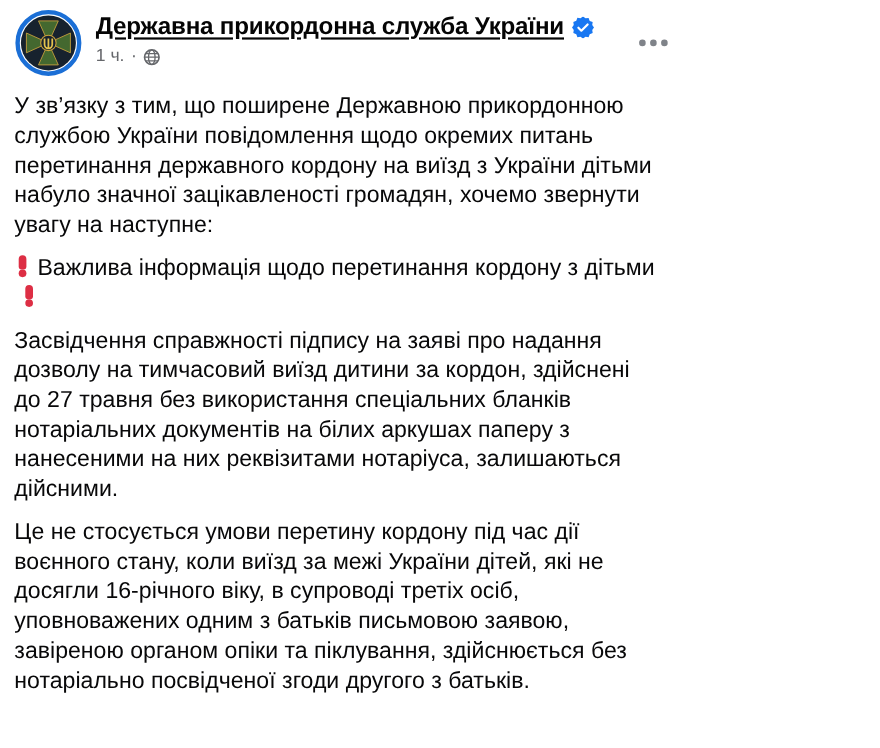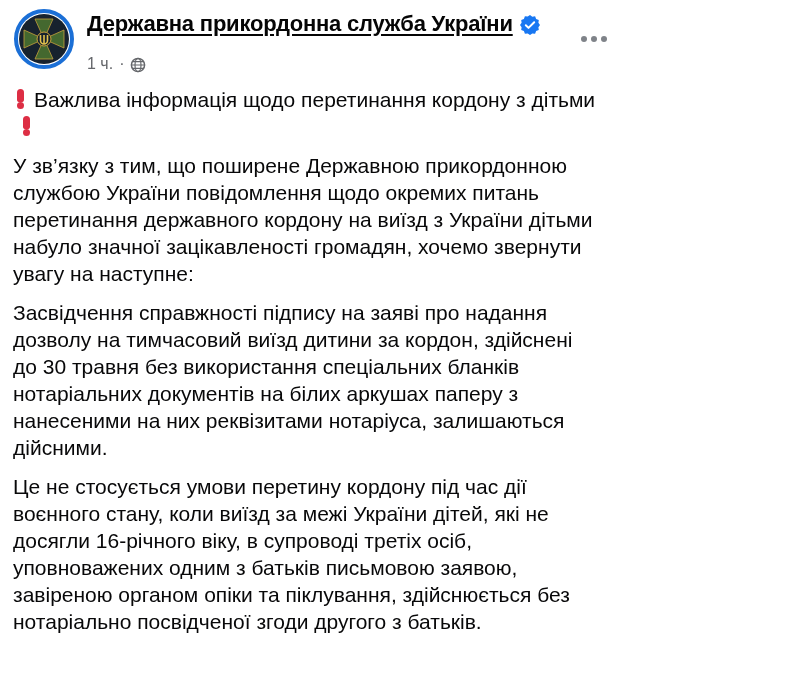--- a/index.html
+++ b/index.html
@@ -35,21 +35,21 @@
     text-underline-offset: 3px;
     letter-spacing: -0.2px;
     cursor: pointer;
     white-space: nowrap;
   }
   .verified-badge { width: 20px; height: 20px; display: inline-block; margin-top: 2px; }
   .meta-row {
     display: flex;
     align-items: center;
     gap: 6px;
-    margin-top: 18px;
+    margin-top: 5px;
     font-size: 16px;
     color: #65676b;
   }
   .timestamp { cursor: pointer; }
   .meta-sep { color: #65676b; }
   .globe-icon { width: 16px; height: 16px; display: inline-block; margin-top: 1px; }
 
   .more-button {
     position: absolute;
     top: 30px; right: 27px;
@@ -151,24 +151,24 @@
     </div>
 
     <div class="more-button">
       <i></i>
       <i></i>
       <i></i>
     </div>
   </div>
 
   <div class="post-content">
+    <p>У зв’язку з тим, що поширене Державною прикордонною службою України повідомлення щодо окремих питань перетинання державного кордону на виїзд з України дітьми набуло значної зацікавленості громадян, хочемо звернути увагу на наступне:</p>
+
     <p><span class="excl excl-lead"></span><span>Важлива інформація щодо перетинання кордону з дітьми</span><span class="excl excl-tail"></span></p>
 
-    <p>У зв’язку з тим, що поширене Державною прикордонною службою України повідомлення щодо окремих питань перетинання державного кордону на виїзд з України дітьми набуло значної зацікавленості громадян, хочемо звернути увагу на наступне:</p>
 
-
-    <p>Засвідчення справжності підпису на заяві про надання дозволу на тимчасовий виїзд дитини за кордон, здійснені до 30 травня без використання спеціальних бланків нотаріальних документів на білих аркушах паперу з нанесеними на них реквізитами нотаріуса, залишаються дійсними.</p>
+    <p>Засвідчення справжності підпису на заяві про надання дозволу на тимчасовий виїзд дитини за кордон, здійснені до 27 травня без використання спеціальних бланків нотаріальних документів на білих аркушах паперу з нанесеними на них реквізитами нотаріуса, залишаються дійсними.</p>
 
 
     <p>Це не стосується умови перетину кордону під час дії воєнного стану, коли виїзд за межі України дітей, які не досягли 16-річного віку, в супроводі третіх осіб, уповноважених одним з батьків письмовою заявою, завіреною органом опіки та піклування, здійснюється без нотаріально посвідченої згоди другого з батьків.</p>
   </div>
 
 </div>
 
 </body></html>

